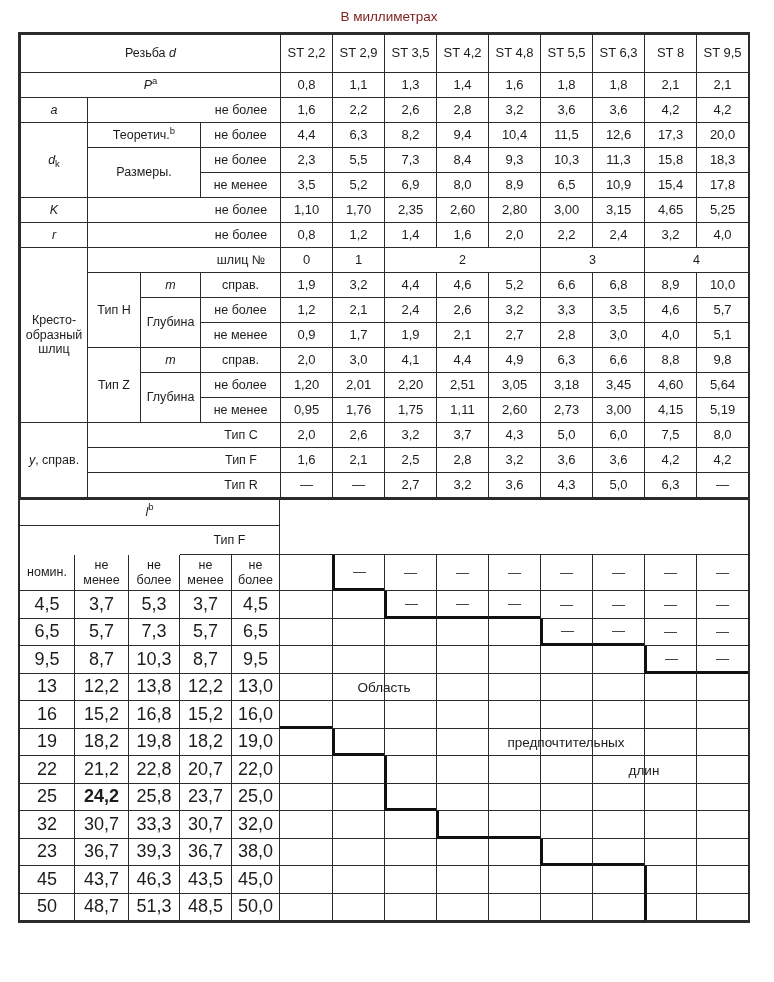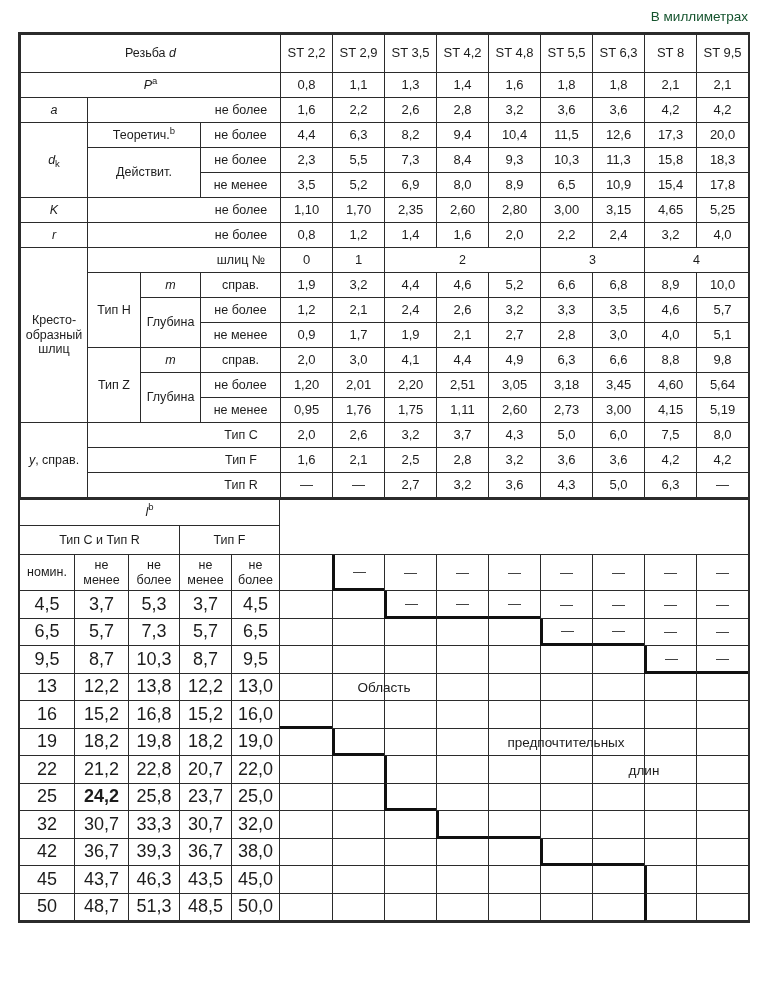--- a/index.html
+++ b/index.html
@@ -2,22 +2,22 @@
 <html><head>
 <meta charset="utf-8">
 <style>
   html,body{margin:0;padding:0;}
   body{
     width:774px;height:982px;background:#ffffff;position:relative;
     font-family:"Liberation Sans", sans-serif;color:#1c1c1c;
     -webkit-font-smoothing:antialiased;
   }
   .unit-label{
-    position:absolute;top:9px;left:18px;width:730px;
-    text-align:right;font-size:13.5px;color:#14532d;
+    position:absolute;top:9px;left:24px;width:730px;
+    text-align:center;font-size:13.5px;color:#7f1d1d;
   }
   .frame{
     position:absolute;top:32px;left:18px;width:728px;
     border:2px solid #2b2b2b;background:#fff;
   }
   
   table.upper{border-collapse:collapse;table-layout:fixed;width:728px;}
   table.upper td{
     border:1px solid #2b2b2b;text-align:center;vertical-align:middle;
     padding:0 2px;font-size:12.5px;line-height:1.15;overflow:hidden;
@@ -133,21 +133,21 @@
           <td class="num">6,3</td>
           <td class="num">8,2</td>
           <td class="num">9,4</td>
           <td class="num">10,4</td>
           <td class="num">11,5</td>
           <td class="num">12,6</td>
           <td class="num">17,3</td>
           <td class="num">20,0</td>
         </tr>
         <tr>
-          <td colspan="2" rowspan="2">Действит.</td>
+          <td colspan="2" rowspan="2">Размеры.</td>
           <td>не более</td>
           <td class="num">2,3</td>
           <td class="num">5,5</td>
           <td class="num">7,3</td>
           <td class="num">8,4</td>
           <td class="num">9,3</td>
           <td class="num">10,3</td>
           <td class="num">11,3</td>
           <td class="num">15,8</td>
           <td class="num">18,3</td>
@@ -316,21 +316,20 @@
         </tr>
       </tbody>
   </table>
 
   <div class="lower">
     <div class="lgrid">
         <div class="lg-cell" style="grid-area: 1 / 1 / auto / span 5;">
           <i>l</i>
           <sup>b</sup>
         </div>
-        <div class="lg-cell" style="grid-area: 2 / 1 / auto / span 3;">Тип C и Тип R</div>
         <div class="lg-cell" style="grid-area: 2 / 4 / auto / span 2;">Тип F</div>
         <div class="lg-cell" style="grid-area: 3 / 1;">номин.</div>
         <div class="lg-cell" style="grid-area: 3 / 2;">не менее</div>
         <div class="lg-cell" style="grid-area: 3 / 3;">не более</div>
         <div class="lg-cell" style="grid-area: 3 / 4;">не менее</div>
         <div class="lg-cell" style="grid-area: 3 / 5;">не более</div>
         <div class="lg-cell num" style="grid-area: 4 / 1;">4,5</div>
         <div class="lg-cell num" style="grid-area: 4 / 2;">3,7</div>
         <div class="lg-cell num" style="grid-area: 4 / 3;">5,3</div>
         <div class="lg-cell num" style="grid-area: 4 / 4;">3,7</div>
@@ -368,21 +367,21 @@
         <div class="lg-cell num" style="grid-area: 11 / 1;">25</div>
         <div class="lg-cell num" style="grid-area: 11 / 2; font-weight: bold;">24,2</div>
         <div class="lg-cell num" style="grid-area: 11 / 3;">25,8</div>
         <div class="lg-cell num" style="grid-area: 11 / 4;">23,7</div>
         <div class="lg-cell num" style="grid-area: 11 / 5;">25,0</div>
         <div class="lg-cell num" style="grid-area: 12 / 1;">32</div>
         <div class="lg-cell num" style="grid-area: 12 / 2;">30,7</div>
         <div class="lg-cell num" style="grid-area: 12 / 3;">33,3</div>
         <div class="lg-cell num" style="grid-area: 12 / 4;">30,7</div>
         <div class="lg-cell num" style="grid-area: 12 / 5;">32,0</div>
-        <div class="lg-cell num" style="grid-area: 13 / 1;">42</div>
+        <div class="lg-cell num" style="grid-area: 13 / 1;">23</div>
         <div class="lg-cell num" style="grid-area: 13 / 2;">36,7</div>
         <div class="lg-cell num" style="grid-area: 13 / 3; text-align: center;">39,3</div>
         <div class="lg-cell num" style="grid-area: 13 / 4;">36,7</div>
         <div class="lg-cell num" style="grid-area: 13 / 5;">38,0</div>
         <div class="lg-cell num" style="grid-area: 14 / 1;">45</div>
         <div class="lg-cell num" style="grid-area: 14 / 2;">43,7</div>
         <div class="lg-cell num" style="grid-area: 14 / 3;">46,3</div>
         <div class="lg-cell num" style="grid-area: 14 / 4;">43,5</div>
         <div class="lg-cell num" style="grid-area: 14 / 5;">45,0</div>
         <div class="lg-cell num" style="grid-area: 15 / 1;">50</div>

